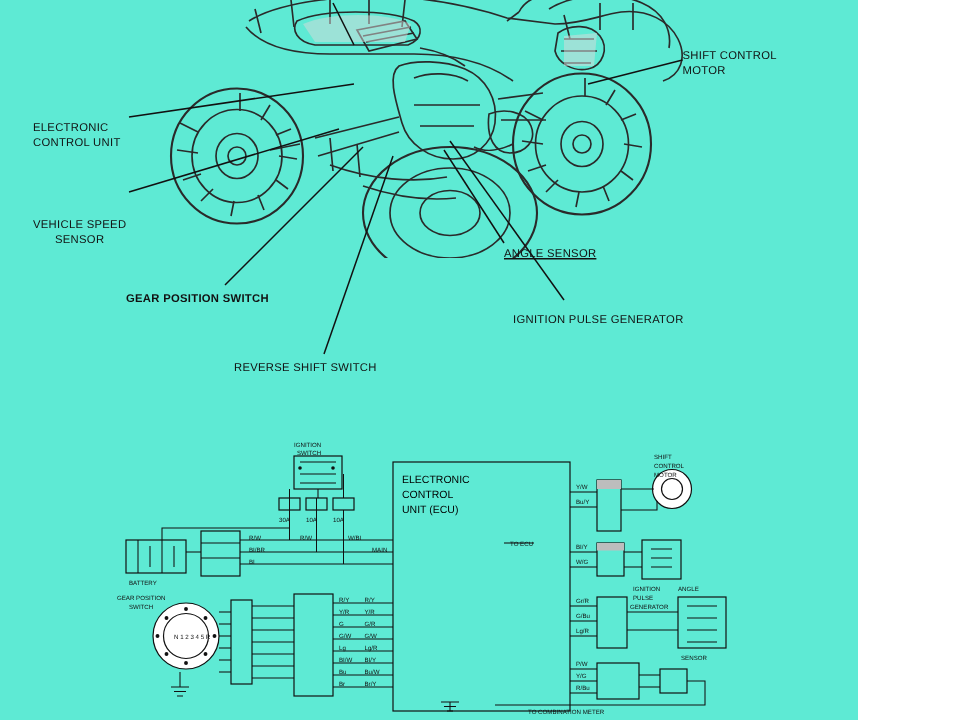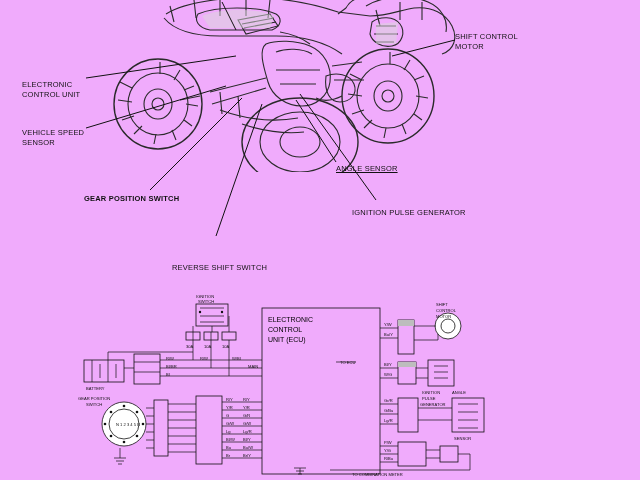--- a/index.html
+++ b/index.html
@@ -1,18 +1,18 @@
 <!DOCTYPE html>
 <html><head>
 <meta charset="utf-8">
 <style>
   html,body{margin:0;padding:0;background:#ffffff;}
   body{width:640px;height:480px;position:relative;overflow:hidden;
        font-family:"Liberation Sans",sans-serif;color:#000;}
-  #page{position:relative;width:640px;height:480px;background:#f0abfc;}
+  #page{position:relative;width:572px;height:480px;background:#5eead4;}
 
   
   .illus{position:absolute;left:0;top:0;width:640px;height:270px;overflow:hidden;}
   .atv{position:absolute;left:70px;top:-8px;width:400px;height:180px;}
 
   
   .label{position:absolute;font-size:7.5px;line-height:9.5px;letter-spacing:.2px;
          color:#111;text-transform:uppercase;white-space:pre-line;}
 
   
@@ -105,26 +105,26 @@
         <line x1="336" y1="162" x2="296" y2="100"></line>
         <line x1="376" y1="200" x2="300" y2="94"></line>
         <line x1="222" y1="2" x2="236" y2="30"></line>
       </g>
     </svg>
 
     <div class="label" style="left:455px;top:32px;">SHIFT CONTROL
 MOTOR</div>
     <div class="label" style="left:22px;top:80px;">ELECTRONIC
 CONTROL UNIT</div>
-    <div class="label" style="left:22px;top:128px;">VEHICLE SPEED
+    <div class="label" style="left:22px;top:145px;text-align:center;">VEHICLE SPEED
 SENSOR</div>
     <div class="label" style="left:84px;top:194px;font-weight:bold;">GEAR POSITION SWITCH</div>
-    <div class="label" style="left:172px;top:240px;margin-top:23px;">REVERSE SHIFT SWITCH</div>
+    <div class="label" style="left:156px;top:240px;">REVERSE SHIFT SWITCH</div>
     <div class="label" style="left:336px;top:164px;text-decoration:underline;">ANGLE SENSOR</div>
-    <div class="label" style="left:316px;top:208px;padding-left:36px;">IGNITION PULSE GENERATOR</div>
+    <div class="label" style="left:306px;top:208px;padding-left:36px;">IGNITION PULSE GENERATOR</div>
   </div>
 
   <div class="wiring">
     <svg class="wire" viewBox="0 0 640 208">
 
       <rect class="wbox" x="262" y="36" width="118" height="166"></rect>
       <text class="ecu-title" x="268" y="50">ELECTRONIC</text>
       <text class="ecu-title" x="268" y="60">CONTROL</text>
       <text class="ecu-title" x="268" y="70">UNIT (ECU)</text>
 

